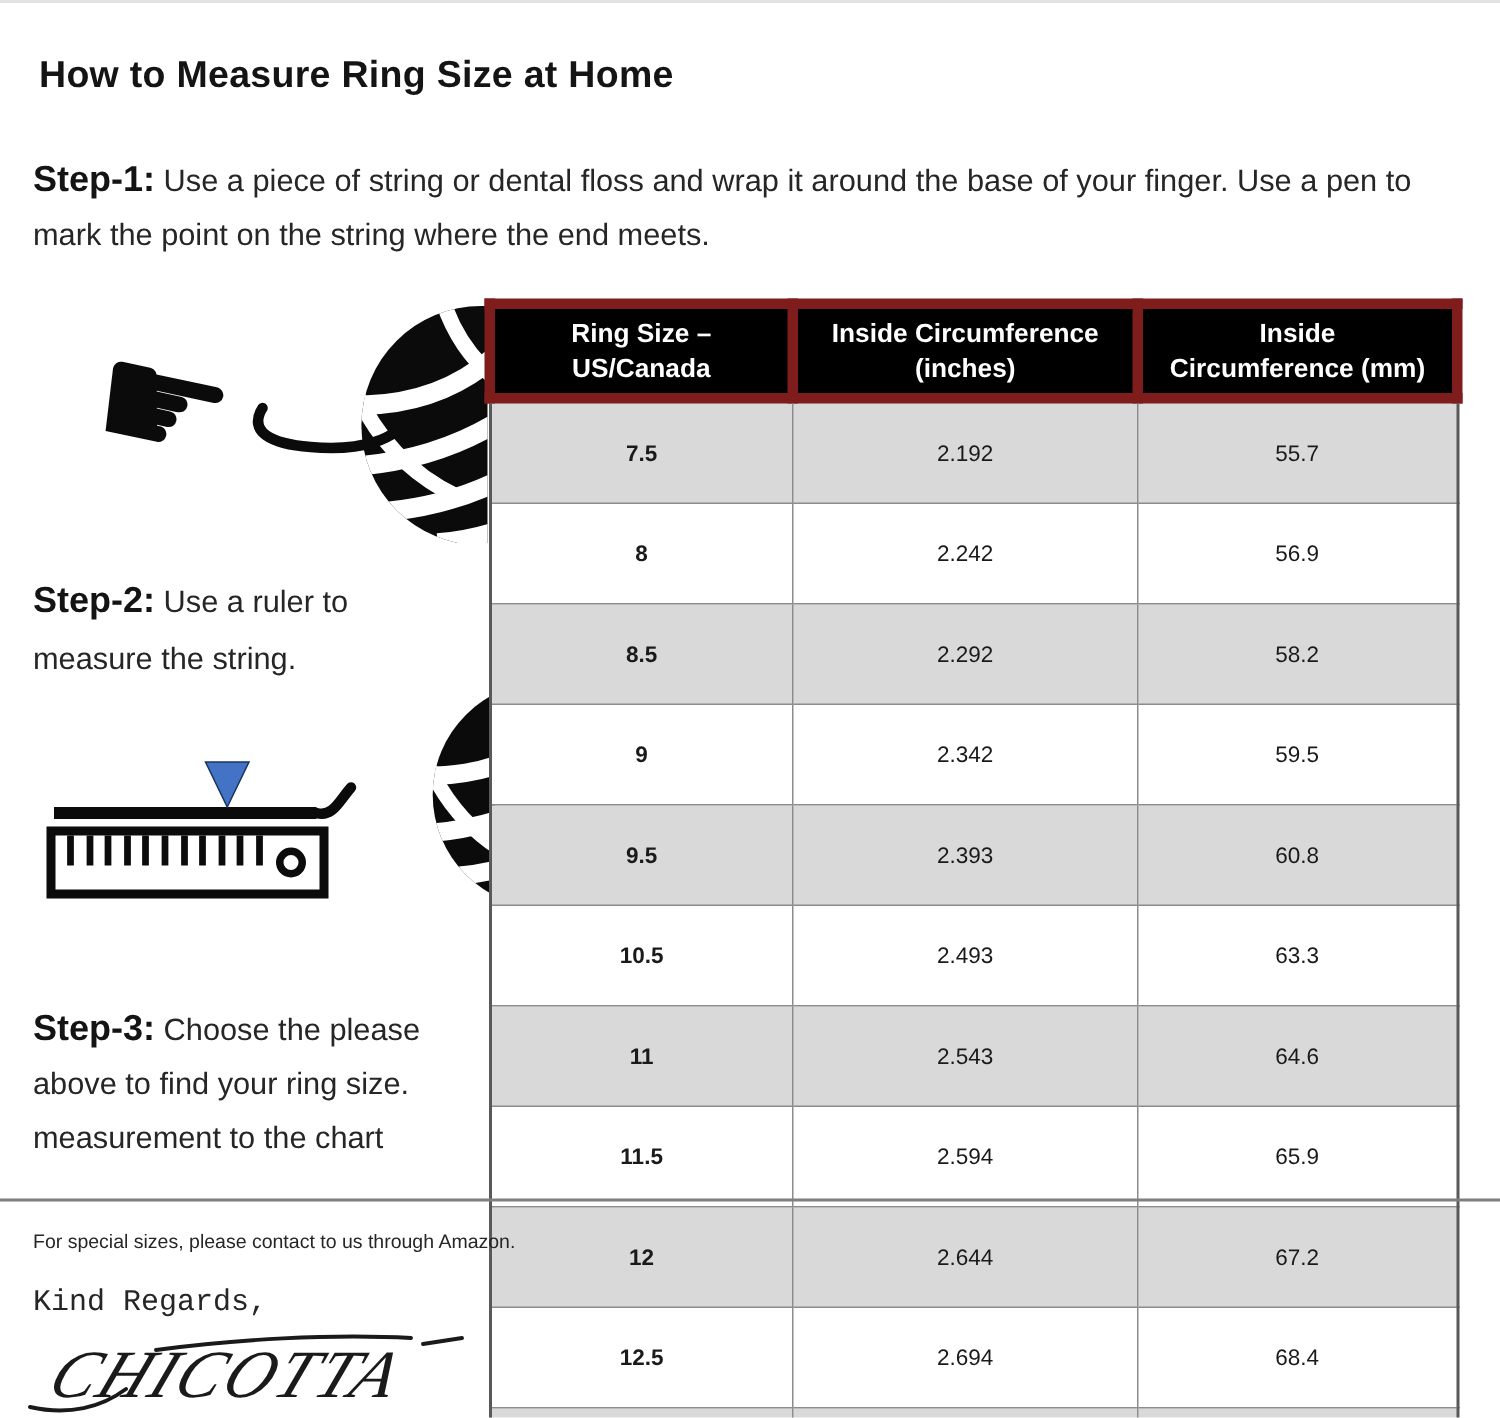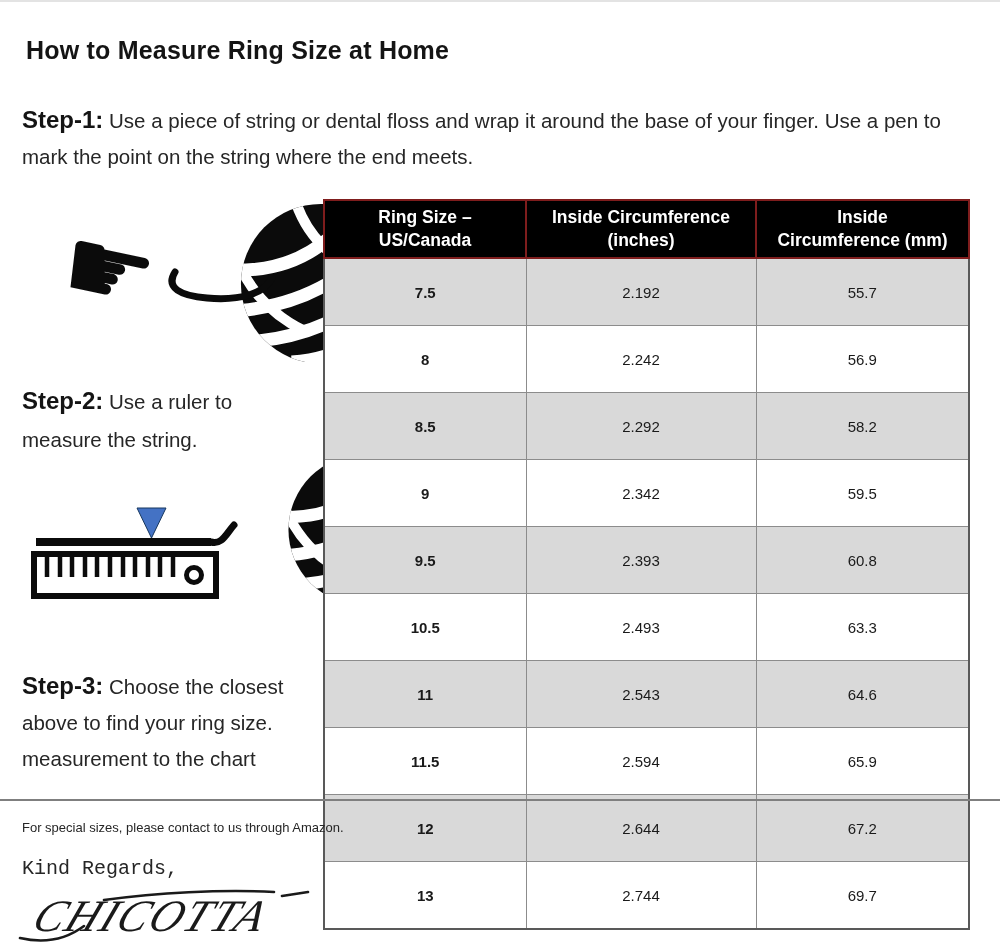--- a/index.html
+++ b/index.html
@@ -19,21 +19,21 @@
 
   .illus{position:absolute;}
   #illus1{left:55px;top:190px;width:270px;height:170px;}
   #illus2{left:0px;top:440px;width:330px;height:178px;}
 
   table.size-table{position:absolute;left:323px;top:197px;width:645px;
        border-collapse:collapse;table-layout:fixed;
        border:2px solid #595959;}
   .size-table th{background:#000000;color:#ffffff;font-weight:700;font-size:17.5px;
        line-height:23px;height:56px;text-align:center;vertical-align:middle;
-       white-space:pre-line;border:2px solid #7f1d1d;padding:0 4px;}
+       white-space:pre-line;border:7px solid #7f1d1d;padding:0 4px;}
   .size-table td{height:42px;font-size:15px;text-align:center;vertical-align:middle;
        border:1px solid #8c8c8c;color:#1a1a1a;padding:12px;}
   .size-table td:first-child{font-weight:700;}
   .size-table tbody tr:nth-child(odd) td{background:#d9d9d9;}
   .size-table tbody tr:nth-child(even) td{background:#ffffff;}
 
   .divider{position:absolute;left:0;top:797px;width:1000px;height:2px;background:#7f7f7f;}
 
   .footer-note{position:absolute;left:22px;top:818px;margin:0;font-size:13px;color:#262626;}
   .regards{position:absolute;left:22px;top:855px;margin:0;font-size:20px;color:#262626;font-family:Liberation Mono, monospace;}
@@ -90,21 +90,21 @@
     <path d="M 211,100 C 222,103 226,92 234,83" stroke="#0b0b0b" stroke-width="7" fill="none" stroke-linecap="round"></path>
     <path d="M 36,100 H 211" stroke="#0b0b0b" stroke-width="8" fill="none"></path>
     <polygon points="137,66 166,66 151.5,96" stroke="#17375e" stroke-width="1" fill="#4472c4"></polygon>
     <rect x="34" y="112" width="182" height="42" fill="#ffffff" stroke="#0b0b0b" stroke-width="6"></rect>
     <path d="M47,115 v20 M60,115 v20 M72,115 v20 M85,115 v20 M97,115 v20 M110,115 v20 M123,115 v20 M135,115 v20 M148,115 v20 M160,115 v20 M173,115 v20" stroke="#0b0b0b" stroke-width="4.5"></path>
     <circle cx="194" cy="133" r="7.5" fill="#ffffff" stroke="#0b0b0b" stroke-width="5"></circle>
   </svg>
 
   <p class="step" id="step3">
     <span class="line"><span class="step-label">Step-3:</span>
-      <span>Choose the closest</span></span>
+      <span>Choose the please</span></span>
     <span class="line">above to find your ring size.</span>
     <span class="line">measurement to the chart</span>
   </p>
 
   <table class="size-table">
     <colgroup>
       <col style="width:202px">
         <col style="width:230px">
         <col style="width:213px">
     </colgroup>
@@ -158,20 +158,25 @@
           <td>11.5</td>
           <td>2.594</td>
           <td>65.9</td>
         </tr>
         <tr>
           <td>12</td>
           <td>2.644</td>
           <td>67.2</td>
         </tr>
         <tr>
+          <td>12.5</td>
+          <td>2.694</td>
+          <td>68.4</td>
+        </tr>
+        <tr>
           <td>13</td>
           <td>2.744</td>
           <td>69.7</td>
         </tr>
       </tbody>
   </table>
 
   <div class="divider"></div>
 
   <p class="footer-note">For special sizes, please contact to us through Amazon.</p>

